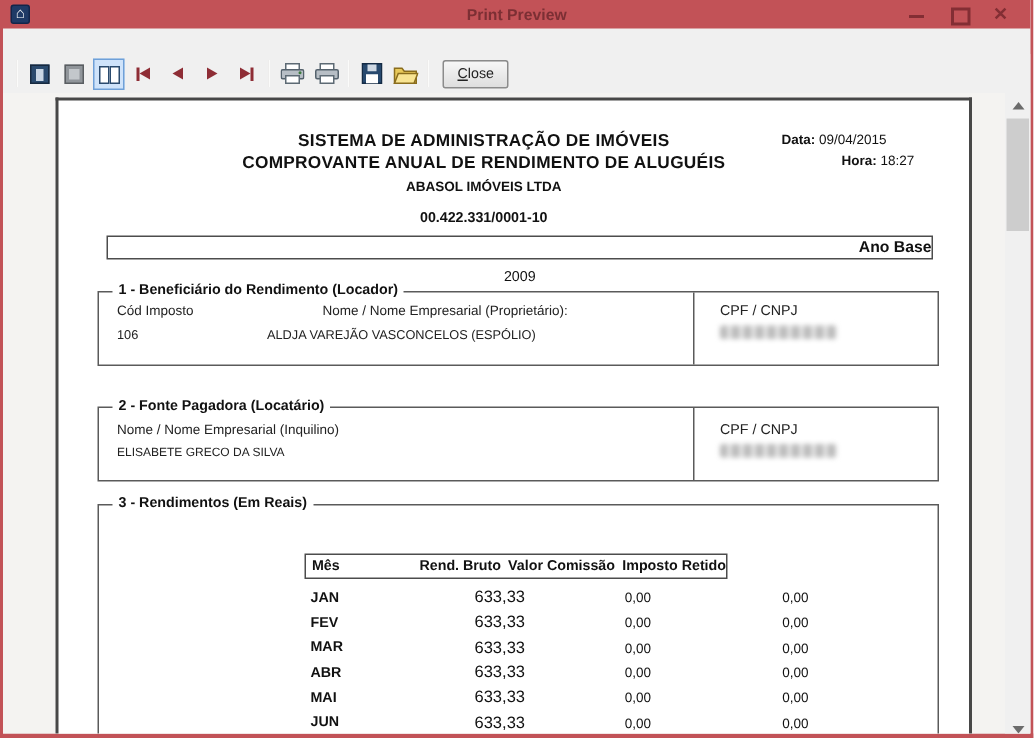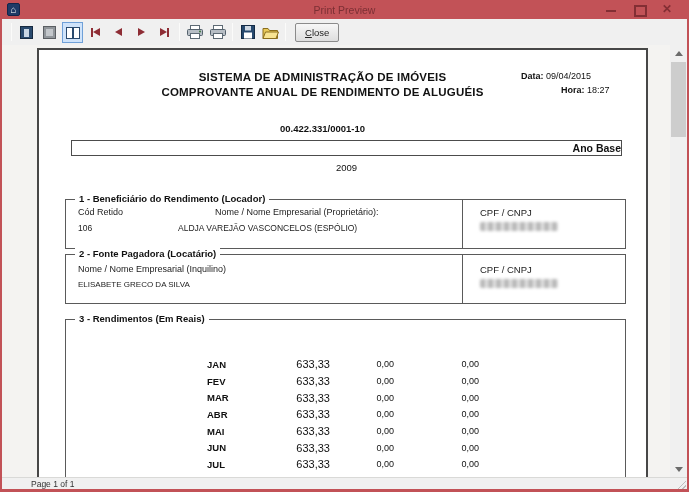--- a/index.html
+++ b/index.html
@@ -10,29 +10,29 @@
     width:689px; height:492px; position:relative;
     border-left:2px solid #c25257; border-right:2px solid #c25257; border-bottom:3px solid #c25257;
     background:#f0f0f0; overflow:hidden;
   }
 
   
   .titlebar { height:19px; background:#c25257; display:flex; align-items:center; position:relative; }
   .app-icon { width:13px; height:13px; margin-left:5px; background:#1f3a66; border:1px solid #122档547;
               border:1px solid #12254a; border-radius:2px; color:#fff; font-size:10px; line-height:11px;
               text-align:center; }
-  .win-title { position:absolute; left:0; right:0; text-align:center; font-size:10.5px; color:#7c2f34; }
+  .win-title { position:absolute; left:0; right:0; text-align:center; font-size:10.5px; color:#7c2f34;font-weight:bold; }
   .win-controls { margin-left:auto; display:flex; align-items:center; gap:16px; padding-right:14px; }
   .wc { width:12px; height:11px; position:relative; cursor:default; }
   .wc-min::after { content:""; position:absolute; left:1px; right:1px; top:6px; height:2px; background:#832e34; }
   .wc-max::after { content:""; position:absolute; left:1px; top:1px; width:9px; height:8px; border:2px solid #832e34; }
   .wc-close { color:#832e34; font-size:12px; font-weight:bold; line-height:11px; text-align:center; }
 
   
-  .toolbar { height:26px; background:#f0f0f0; display:flex; align-items:center; padding-left:6px; }
+  .toolbar { height:26px; background:#f0f0f0; display:flex; align-items:center; padding-left:6px;margin-top:17px; }
   .tsep { width:1px; height:18px; background:#cfcecb; border-right:1px solid #fbfbfa; margin:0 3px; }
   .tbtn { width:21px; height:21px; display:flex; align-items:center; justify-content:center; margin:0 1px;
           border:1px solid transparent; background:transparent; cursor:pointer; }
   .tbtn.selected { background:#cfe3fa; border:1px solid #6fa0d8; }
   .vicon { width:13px; height:13px; }
   .vi-fit  { background:#2a4a6e; border:1px solid #16293f; position:relative; }
   .vi-fit::after { content:""; position:absolute; left:3px; top:2px; width:5px; height:8px; background:#c9d6e4; }
   .vi-100  { background:#90959a; border:1px solid #5a5e62; position:relative; }
   .vi-100::after { content:""; position:absolute; left:2px; top:2px; width:7px; height:7px; background:#c3c7cb; }
   .vi-wid  { position:relative; }
@@ -71,21 +71,21 @@
 
   
   .rtable { position:absolute; left:164px; top:302px; width:282px; }
   .thead { border:1px solid #4c4c4c; height:17px; display:grid;
            grid-template-columns:58px 70px 76px 74px; align-items:center;
            font-size:9.5px; font-weight:bold; padding:0 2px; }
   .thead span:first-child { text-align:left; padding-left:2px; }
   .thead span { text-align:right; }
   .trows { margin-top:4px; }
   .trow { height:16.7px; display:grid; grid-template-columns:58px 70px 76px 74px;
-          align-items:center; padding:0 2px; }
+          align-items:center; padding:0 2px;gap:20px; }
   .trow .c1 { font-size:9.5px; font-weight:bold; text-align:left; padding-left:2px; }
   .trow .c2 { font-size:11px; text-align:right; padding-right:3px; }
   .trow .c3 { font-size:9px; text-align:right; padding-right:15px; }
   .trow .c4 { font-size:9px; text-align:right; padding-right:4px; }
 
   
   .vscroll { position:absolute; right:0; top:0; width:17px; height:432px; background:#f0f0f0; }
   .sarrow { position:absolute; left:0; width:17px; height:16px; display:flex; align-items:center;
             justify-content:center; cursor:pointer; }
   .chev-up { width:0; height:0; border-left:4px solid transparent; border-right:4px solid transparent;
@@ -181,36 +181,37 @@
     </div>
     <div class="tsep"></div>
     <button class="closebtn">Close</button>
   </div>
 
   <div class="preview">
     <div class="page">
 
       <div class="abs ctr h1" style="top:36px;">COMPROVANTE ANUAL DE RENDIMENTO DE ALUGUÉIS</div>
       <div class="abs ctr h1" style="top:21px;">SISTEMA DE ADMINISTRAÇÃO DE IMÓVEIS</div>
+      <div class="abs ctr h2" style="top:52px;">ABASOL IMÓVEIS LTDA</div>
       <div class="abs meta" style="top:21px; left:482px;">
         <b>Data:</b>
         <span>09/04/2015</span>
       </div>
       <div class="abs meta" style="top:35px; left:482px;padding-left:40px;">
         <b>Hora:</b>
         <span>18:27</span>
       </div>
       <div class="abs ctr" style="top:73px; font-size:9.5px; font-weight:bold;">00.422.331/0001-10</div>
 
       <div class="abs anobox" style="top:90px; left:32px; width:551px;text-align:right;">Ano Base</div>
       <div class="abs" style="top:112px; left:32px; width:551px; text-align:center; font-size:9.5px;">2009</div>
 
-      <div class="gbox" style="top:149px; left:26px; width:561px; height:50px;">
+      <div class="gbox" style="top:127px; left:26px; width:561px; height:50px;">
         <div class="gbox-label">1 - Beneficiário do Rendimento (Locador)</div>
-        <div class="abs flabel" style="top:7px;  left:12px;">Cód Retido</div>
+        <div class="abs flabel" style="top:7px;  left:12px;">Cód Imposto</div>
         <div class="abs flabel" style="top:7px;  left:112px;margin-left:37px;">Nome / Nome Empresarial (Proprietário):</div>
         <div class="abs fvalue" style="top:23px; left:12px;">106</div>
         <div class="abs fvalue" style="top:23px; left:112px;">ALDJA VAREJÃO VASCONCELOS (ESPÓLIO)</div>
         <div class="gdiv" style="left:396px;"></div>
         <div class="abs flabel" style="top:7px; left:414px; font-size:9.5px;">CPF / CNPJ</div>
         <div class="abs redact" style="top:22px; left:414px;"></div>
       </div>
 
       <div class="gbox" style="top:204px; left:26px; width:561px; height:50px;">
         <div class="gbox-label">2 - Fonte Pagadora (Locatário)</div>
@@ -219,20 +220,26 @@
         <div class="gdiv" style="left:396px;"></div>
         <div class="abs flabel" style="top:9px; left:414px; font-size:9.5px;">CPF / CNPJ</div>
         <div class="abs redact" style="top:24px; left:414px;"></div>
       </div>
 
       <div class="gbox" style="top:269px; left:26px; width:561px; height:300px;">
         <div class="gbox-label">3 - Rendimentos (Em Reais)</div>
       </div>
 
       <div class="rtable">
+        <div class="thead">
+          <span>Mês</span>
+          <span>Rend. Bruto</span>
+          <span>Valor Comissão</span>
+          <span>Imposto Retido</span>
+        </div>
         <div class="trows">
             <div class="trow">
               <span class="c1">JAN</span>
               <span class="c2">633,33</span>
               <span class="c3">0,00</span>
               <span class="c4">0,00</span>
             </div>
             <div class="trow">
               <span class="c1">FEV</span>
               <span class="c2">633,33</span>

